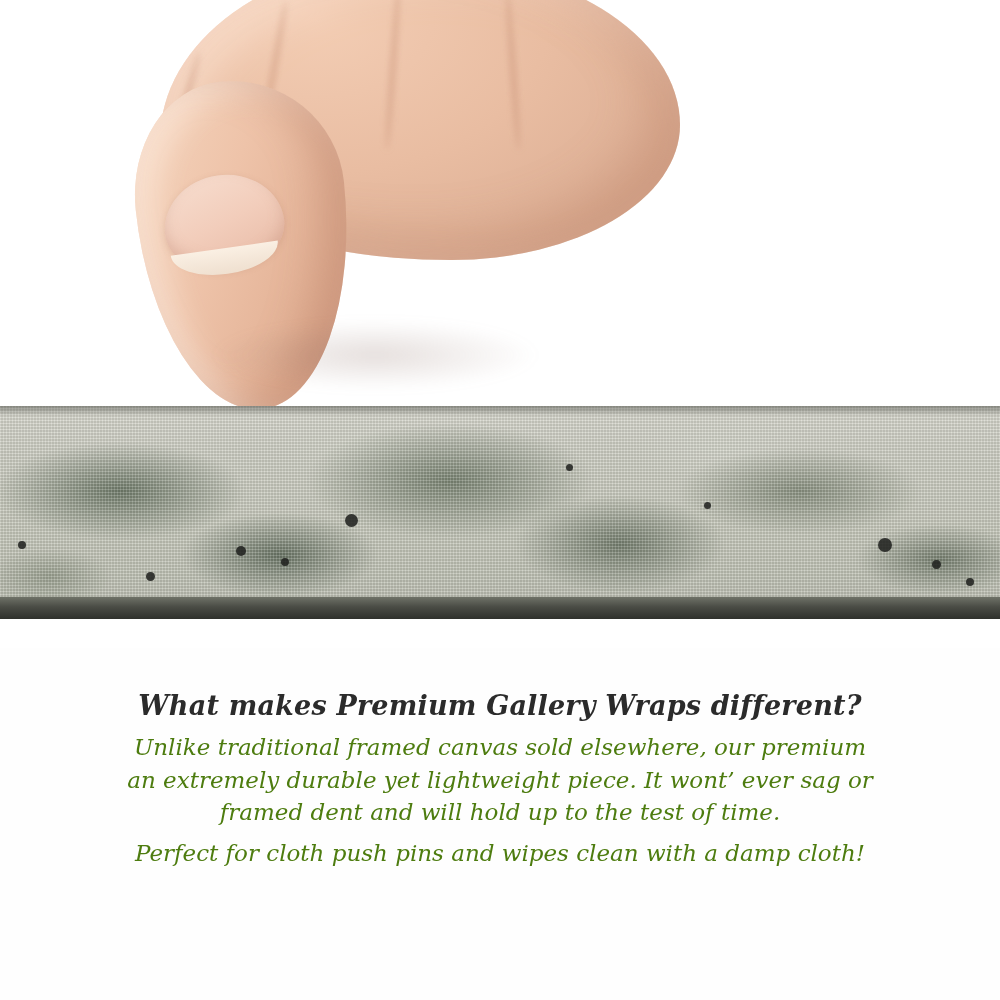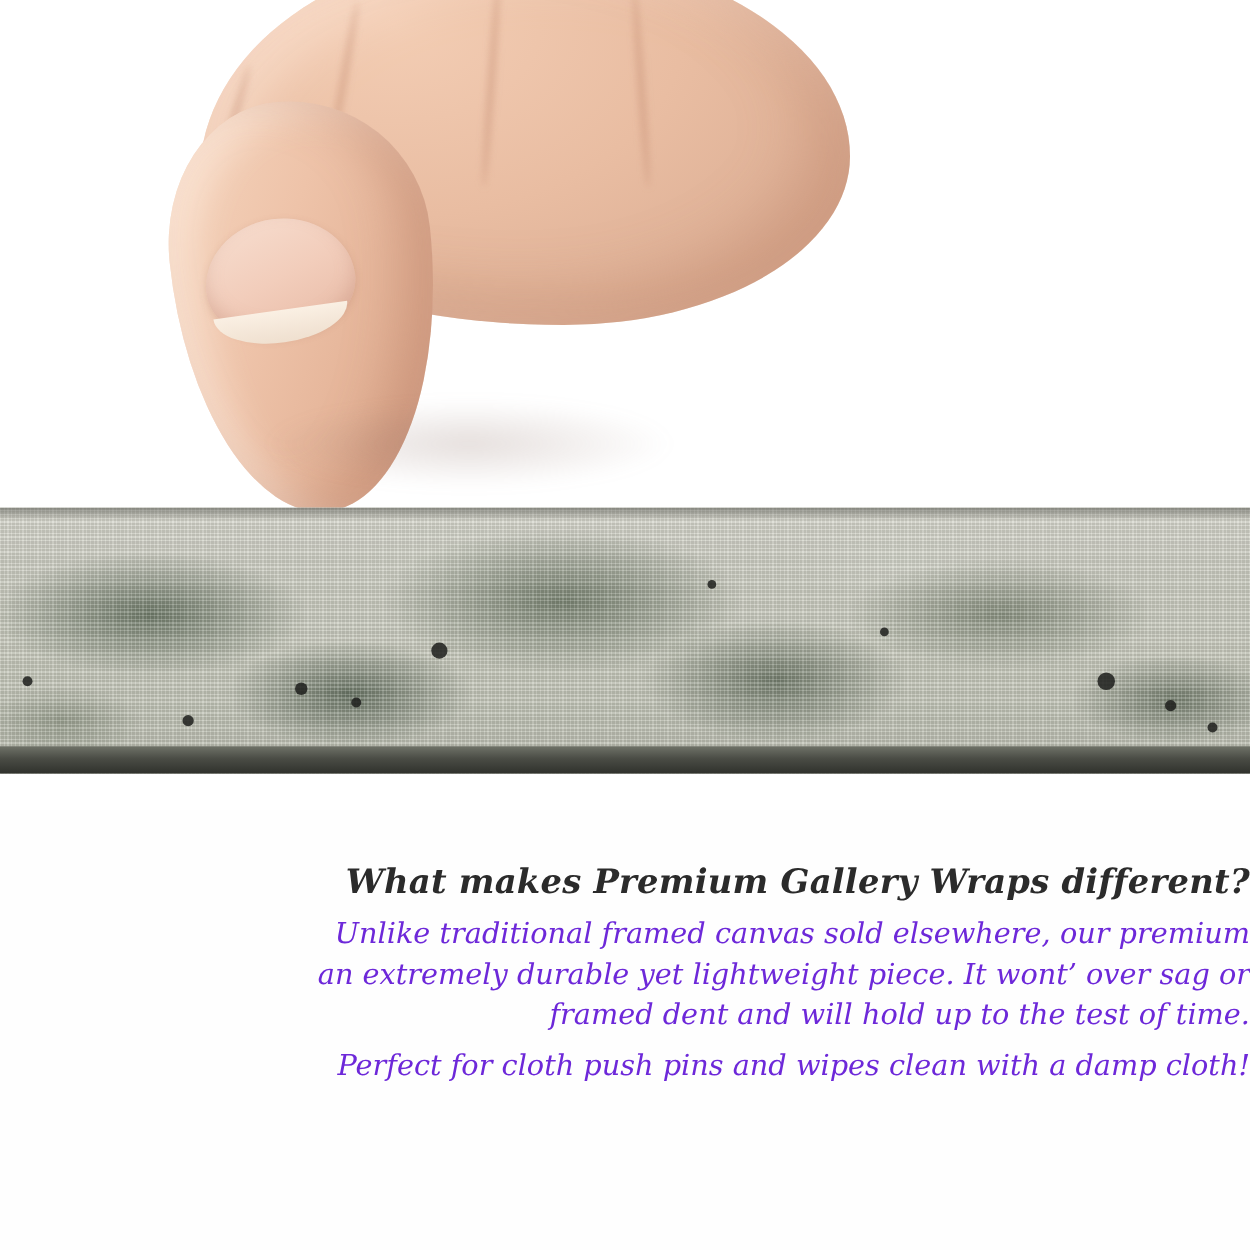--- a/index.html
+++ b/index.html
@@ -162,37 +162,37 @@
     width: 100%; height: 10px;
     background: linear-gradient(180deg, rgba(60,62,56,0.45) 0%, rgba(60,62,56,0) 100%);
   }
 
   
   .copy {
     position: absolute;
     left: 0;
     top: 690px;
     width: 1000px;
-    text-align: right;
+    text-align: center;
     font-family: "DejaVu Serif", serif;
     color: #2b2b2b;
   }
   .copy h2 {
     margin: 0 0 10px 0;
     font-size: 27px;
     font-style: italic;
     font-weight: 700;
     letter-spacing: .2px;
   }
   .copy p {
     margin: 0;
     font-size: 23px;
     font-style: italic;
     line-height: 1.42;
-    color: #6d28d9;
+    color: #4d7c0f;
   }
   .copy .last {
     margin-top: 8px;
   }
 </style>
 </head>
 <body>
 
 <div class="page">
 
@@ -226,18 +226,18 @@
       <div class="speck" style="left:704px; top:96px;  width:7px;  height:7px;"></div>
 
       <div class="top-shadow"></div>
       <div class="bottom-edge"></div>
     </div>
   </div>
 
   <div class="copy">
     <h2>What makes Premium Gallery Wraps different?</h2>
     <p>Unlike traditional framed canvas sold elsewhere, our premium</p>
-    <p>an extremely durable yet lightweight piece. It wont’ over sag or</p>
+    <p>an extremely durable yet lightweight piece. It wont’ ever sag or</p>
     <p>framed dent and will hold up to the test of time.</p>
     <p class="last">Perfect for cloth push pins and wipes clean with a damp cloth!</p>
   </div>
 
 </div>
 
 </body></html>

